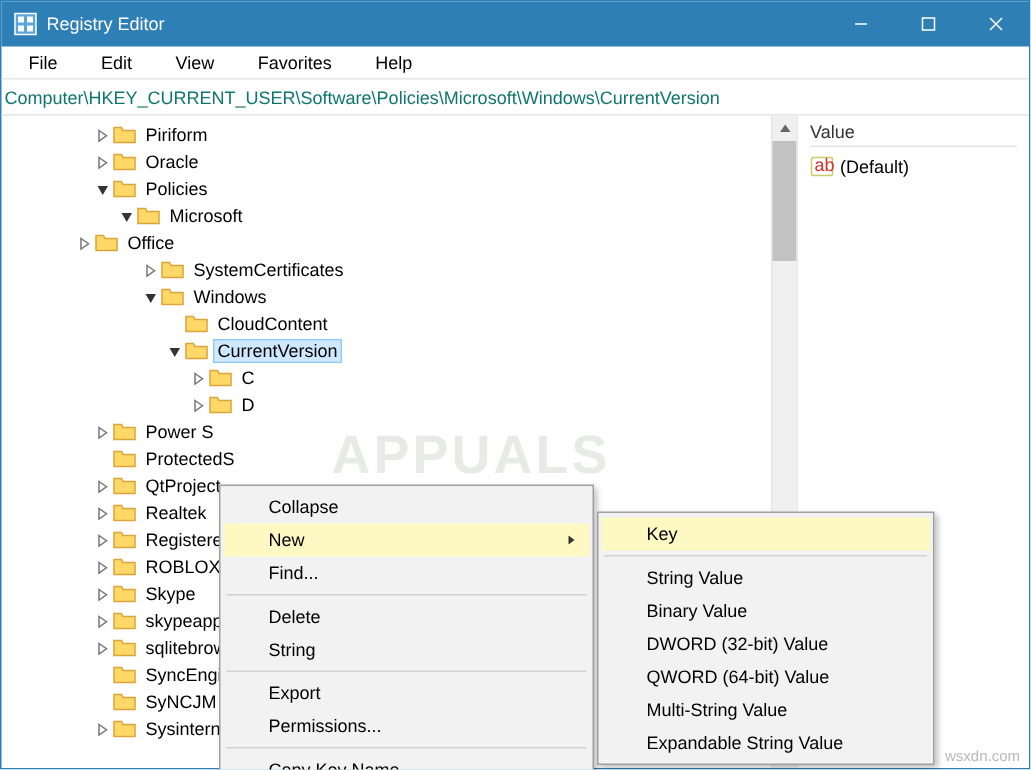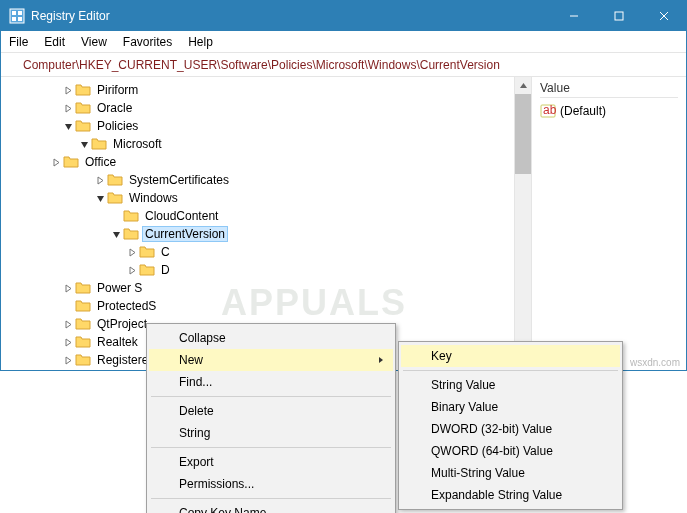--- a/index.html
+++ b/index.html
@@ -1,27 +1,27 @@
 <!DOCTYPE html>
 <html><head>
 <meta charset="utf-8">
 <style>
   * { box-sizing: border-box; margin: 0; padding: 0; font-family: "Segoe UI", Tahoma, sans-serif; font-size: 12px; }
   html, body { width: 687px; height: 513px; overflow: hidden; }
-  .window { width: 687px; height: 371px; border: 1px solid #2d7fb5; background: #fff; position: relative; }
+  .window { width: 687px; height: 513px; border: 1px solid #2d7fb5; background: #fff; position: relative; }
   .titlebar { height: 30px; background: #2d7fb5; color: #fff; display: flex; align-items: center; padding: 0 0 0 8px; }
   .titlebar .icon-reg { width: 16px; height: 16px; margin-right: 6px; }
   .titlebar .title { font-size: 12px; flex: 0 0 auto; }
   .title-spacer { flex: 1; }
   .winbtns { display: flex; height: 100%; }
   .winbtn { width: 45px; height: 100%; display: flex; align-items: center; justify-content: center; color: #fff; }
   .winbtn svg { stroke: #fff; }
-  .menubar { height: 22px; border-bottom: 1px solid #e5e5e5; display: flex; align-items: center; padding: 0 0; gap: 0; }
+  .menubar { height: 22px; border-bottom: 1px solid #e5e5e5; display: flex; align-items: center; padding: 0 10px; gap: 13px; }
   .menuitem { padding: 2px 8px; }
-  .addressbar { height: 24px; border-bottom: 1px solid #e5e5e5; display: flex; align-items: center; padding: 0 22px; font-size: 12px; color: #7f1d1d; white-space: nowrap; overflow: hidden; }
+  .addressbar { height: 24px; border-bottom: 1px solid #e5e5e5; display: flex; align-items: center; padding: 0 2px; font-size: 12px; color: #0f766e; white-space: nowrap; overflow: hidden; }
   .body { position: relative; display: flex; height: calc(100% - 30px - 22px - 24px); }
   .treepanel { width: 531px; border-right: 1px solid #e5e5e5; position: relative; overflow: hidden; }
   .tree { padding: 4px 0 4px 0; }
   .node { display: flex; align-items: center; height: 18px; white-space: nowrap; }
   .expander { width: 14px; display: flex; justify-content: center; align-items: center; }
   .expander svg { display: block; }
   .folder-icon { width: 16px; height: 16px; margin-right: 4px; flex-shrink: 0; }
   .label { padding: 0 2px; }
   .sel { background: #cde8ff; outline: 1px solid #8ec8f6; }
   .valuepanel { flex: 1; padding: 4px 8px; }

